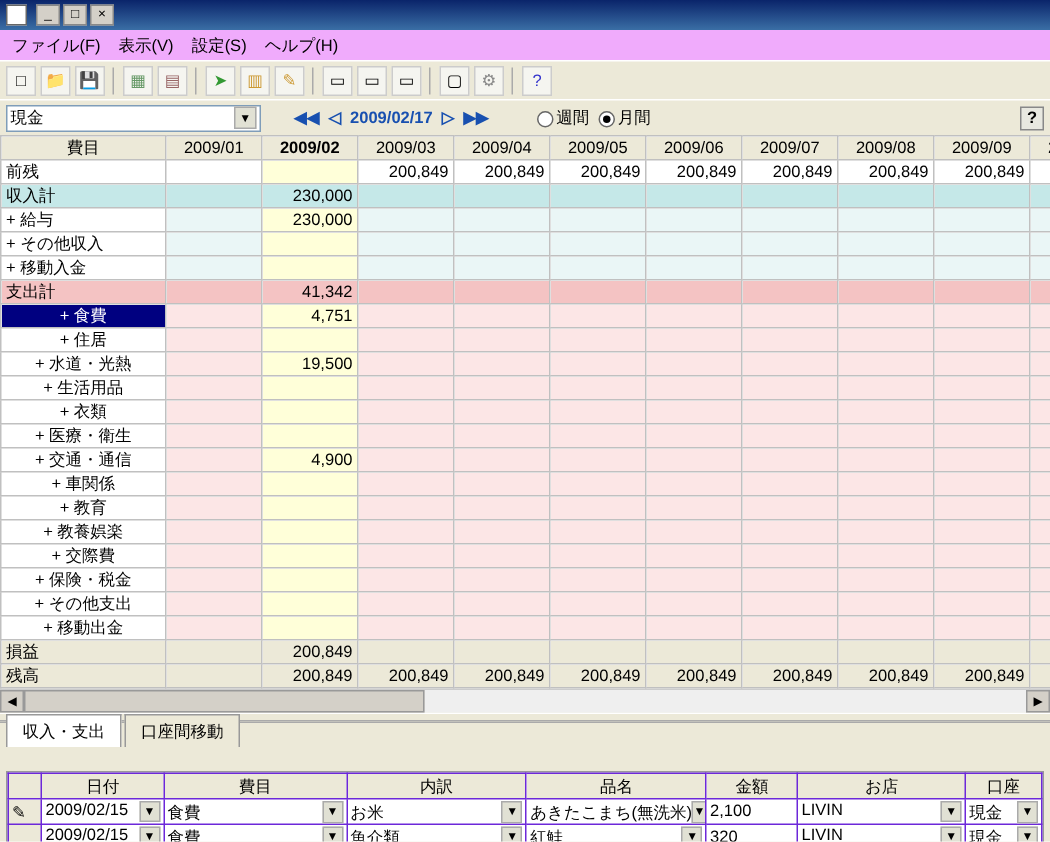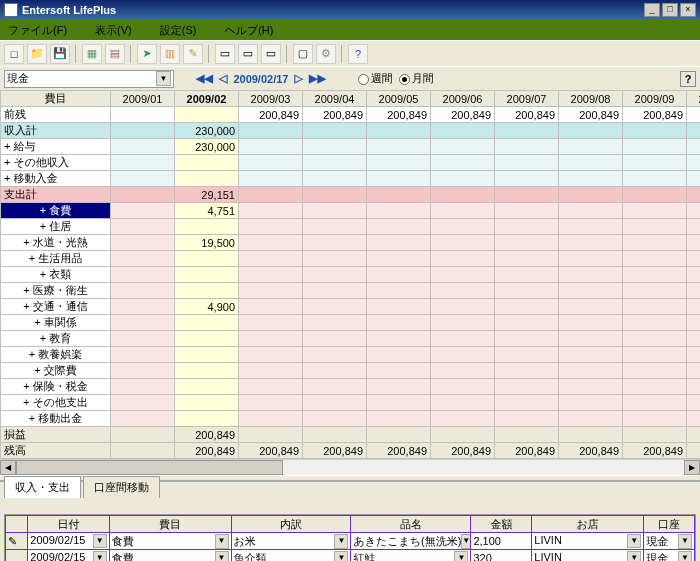--- a/index.html
+++ b/index.html
@@ -1,21 +1,21 @@
 <!DOCTYPE html>
 <html><head>
 <meta charset="utf-8">
 <style>
 * { box-sizing: border-box; margin: 0; padding: 0; font-family: "MS UI Gothic", sans-serif; font-size: 11px; }
 body { background: #ece9d8; width: 700px; height: 561px; overflow: hidden; }
 .titlebar { background: linear-gradient(#0a246a,#3a6ea5); color: #fff; height: 20px; display: flex; align-items: center; padding: 0 4px; }
 .titlebar .icon { width: 14px; height: 14px; background: #fff; margin-right: 4px; border: 1px solid #666; }
 .titlebar .title { flex: 1; font-weight: bold; }
 .winbtn { width: 16px; height: 14px; background: #d4d0c8; border: 1px solid #888; margin-left: 2px; text-align: center; line-height: 11px; color: #000; font-size: 9px; }
-.menubar { background: #4d7c0f; height: 20px; display: flex; align-items: center; padding: 0 4px; gap: 20px; }
+.menubar { background: #f0abfc; height: 20px; display: flex; align-items: center; padding: 0 4px; gap: 4px; }
 .menubar span { padding: 2px 4px; }
 .toolbar { background: #ece9d8; height: 26px; display: flex; align-items: center; padding: 0 4px; gap: 3px; border-top: 1px solid #fff; }
 .tbtn { width: 20px; height: 20px; border: 1px solid #ccc; background: #f5f5f0; display: flex; align-items: center; justify-content: center; font-size: 11px; }
 .tdiv { width: 2px; height: 18px; border-left: 1px solid #aaa; margin: 0 2px; }
 .navbar { background: #ece9d8; height: 24px; display: flex; align-items: center; padding: 0 4px; gap: 6px; border-top: 1px solid #fff; }
 .select { background: #fff; border: 1px solid #7f9db9; height: 18px; display: flex; align-items: center; padding: 0 2px; }
 .select .dd { width: 15px; height: 15px; background: #e1e1d4; border: 1px solid #aaa; text-align: center; line-height: 13px; margin-left: auto; font-size: 8px; }
 .navarrow { color: #1850b0; font-weight: bold; cursor: pointer; }
 .navdate { color: #1850b0; font-weight: bold; }
 .radio { width: 11px; height: 11px; border: 1px solid #666; border-radius: 50%; display: inline-block; vertical-align: middle; margin-right: 2px; background: #fff; }
@@ -60,21 +60,20 @@
 .hscroll .sb { width:16px; background:#d4d0c8; border:1px solid #999; text-align:center; font-size:8px; line-height:13px;}
 .hscroll .track { flex:1; background:#efefef; position:relative;}
 .hscroll .thumb { position:absolute; left:0; width:40%; height:100%; background:#d4d0c8; border:1px solid #999;}
 .splitter { height: 6px; background: #ece9d8; border-top:1px solid #fff; border-bottom:1px solid #aaa; }
 </style>
 </head>
 <body>
 
 <div class="titlebar">
   <div class="icon"></div>
-  <div class="title">Entersoft LifePlus</div>
   <div class="winbtn">_</div>
   <div class="winbtn">□</div>
   <div class="winbtn">×</div>
 </div>
 
 <div class="menubar">
   <span>ファイル(F)</span>
   <span>表示(V)</span>
   <span>設定(S)</span>
   <span>ヘルプ(H)</span>
@@ -211,21 +210,21 @@
           <td class="val"></td>
           <td class="val"></td>
           <td class="val"></td>
           <td class="val"></td>
           <td class="val"></td>
           <td class="val"></td>
         </tr>
         <tr class="expense-h">
           <td class="label">支出計</td>
           <td class="val"></td>
-          <td class="val cur">29,151</td>
+          <td class="val cur">41,342</td>
           <td class="val"></td>
           <td class="val"></td>
           <td class="val"></td>
           <td class="val"></td>
           <td class="val"></td>
           <td class="val"></td>
           <td class="val"></td>
           <td class="val"></td>
         </tr>
         <tr class="expense sel">

